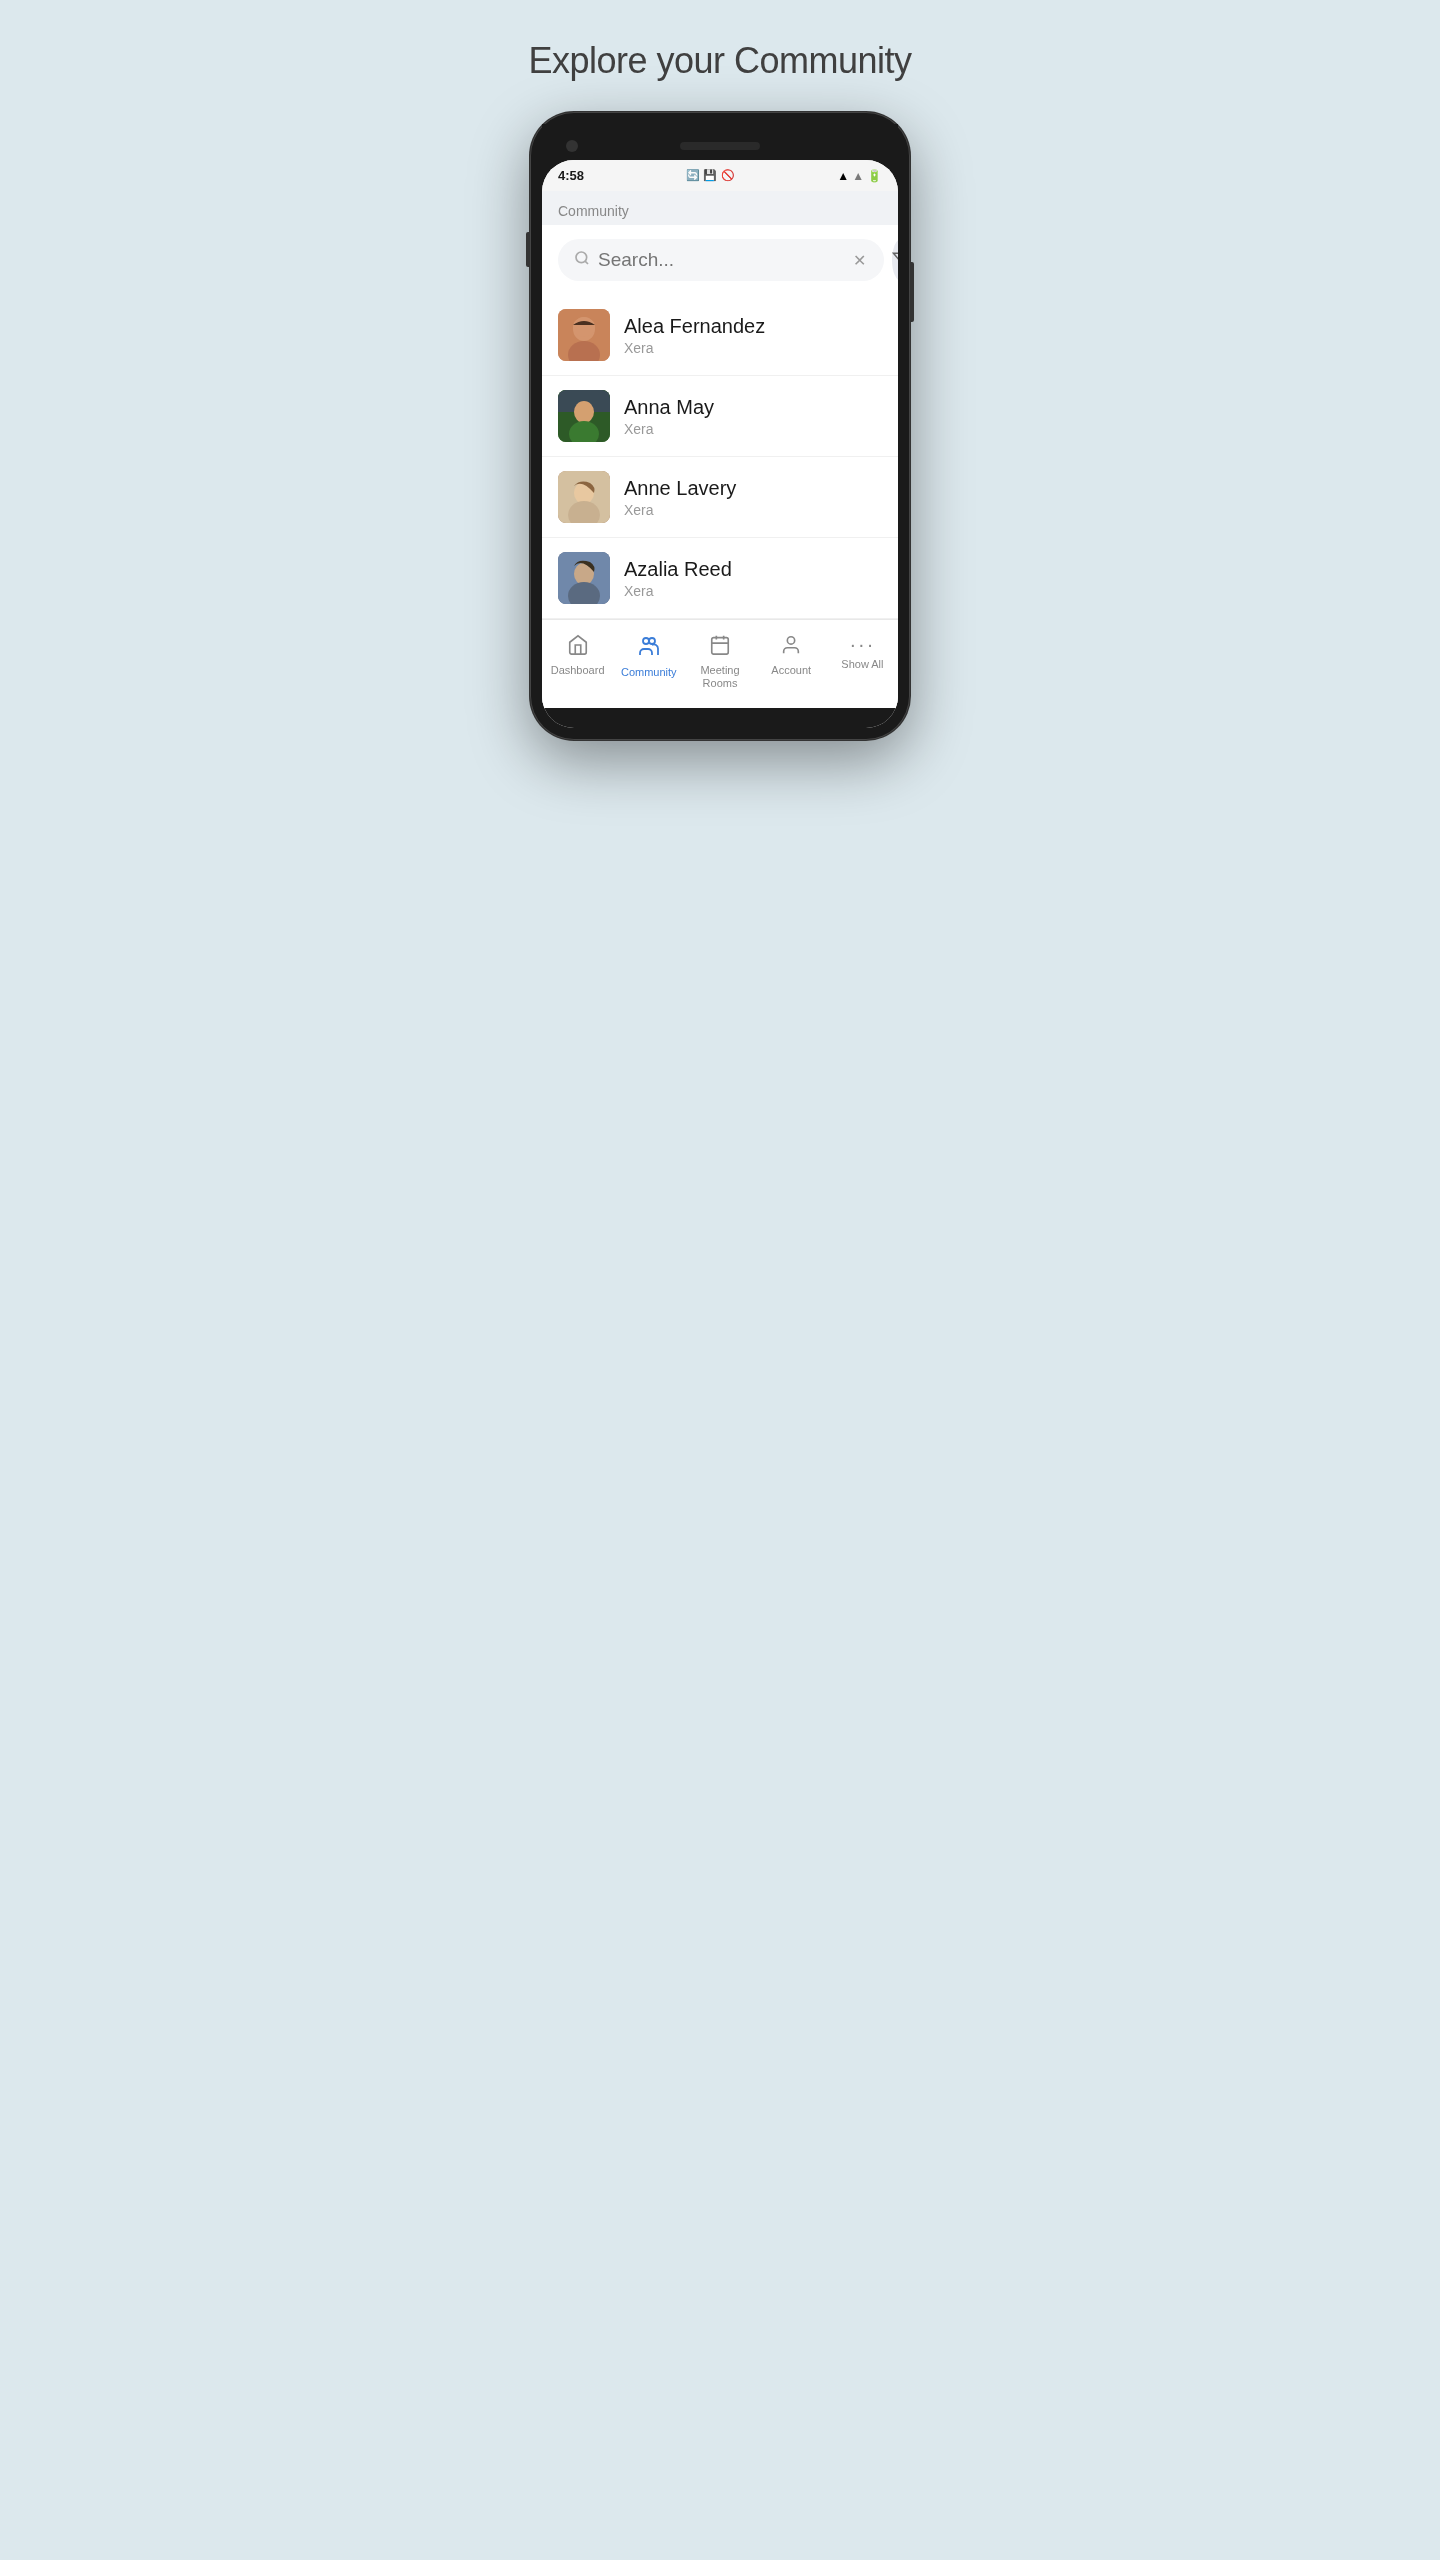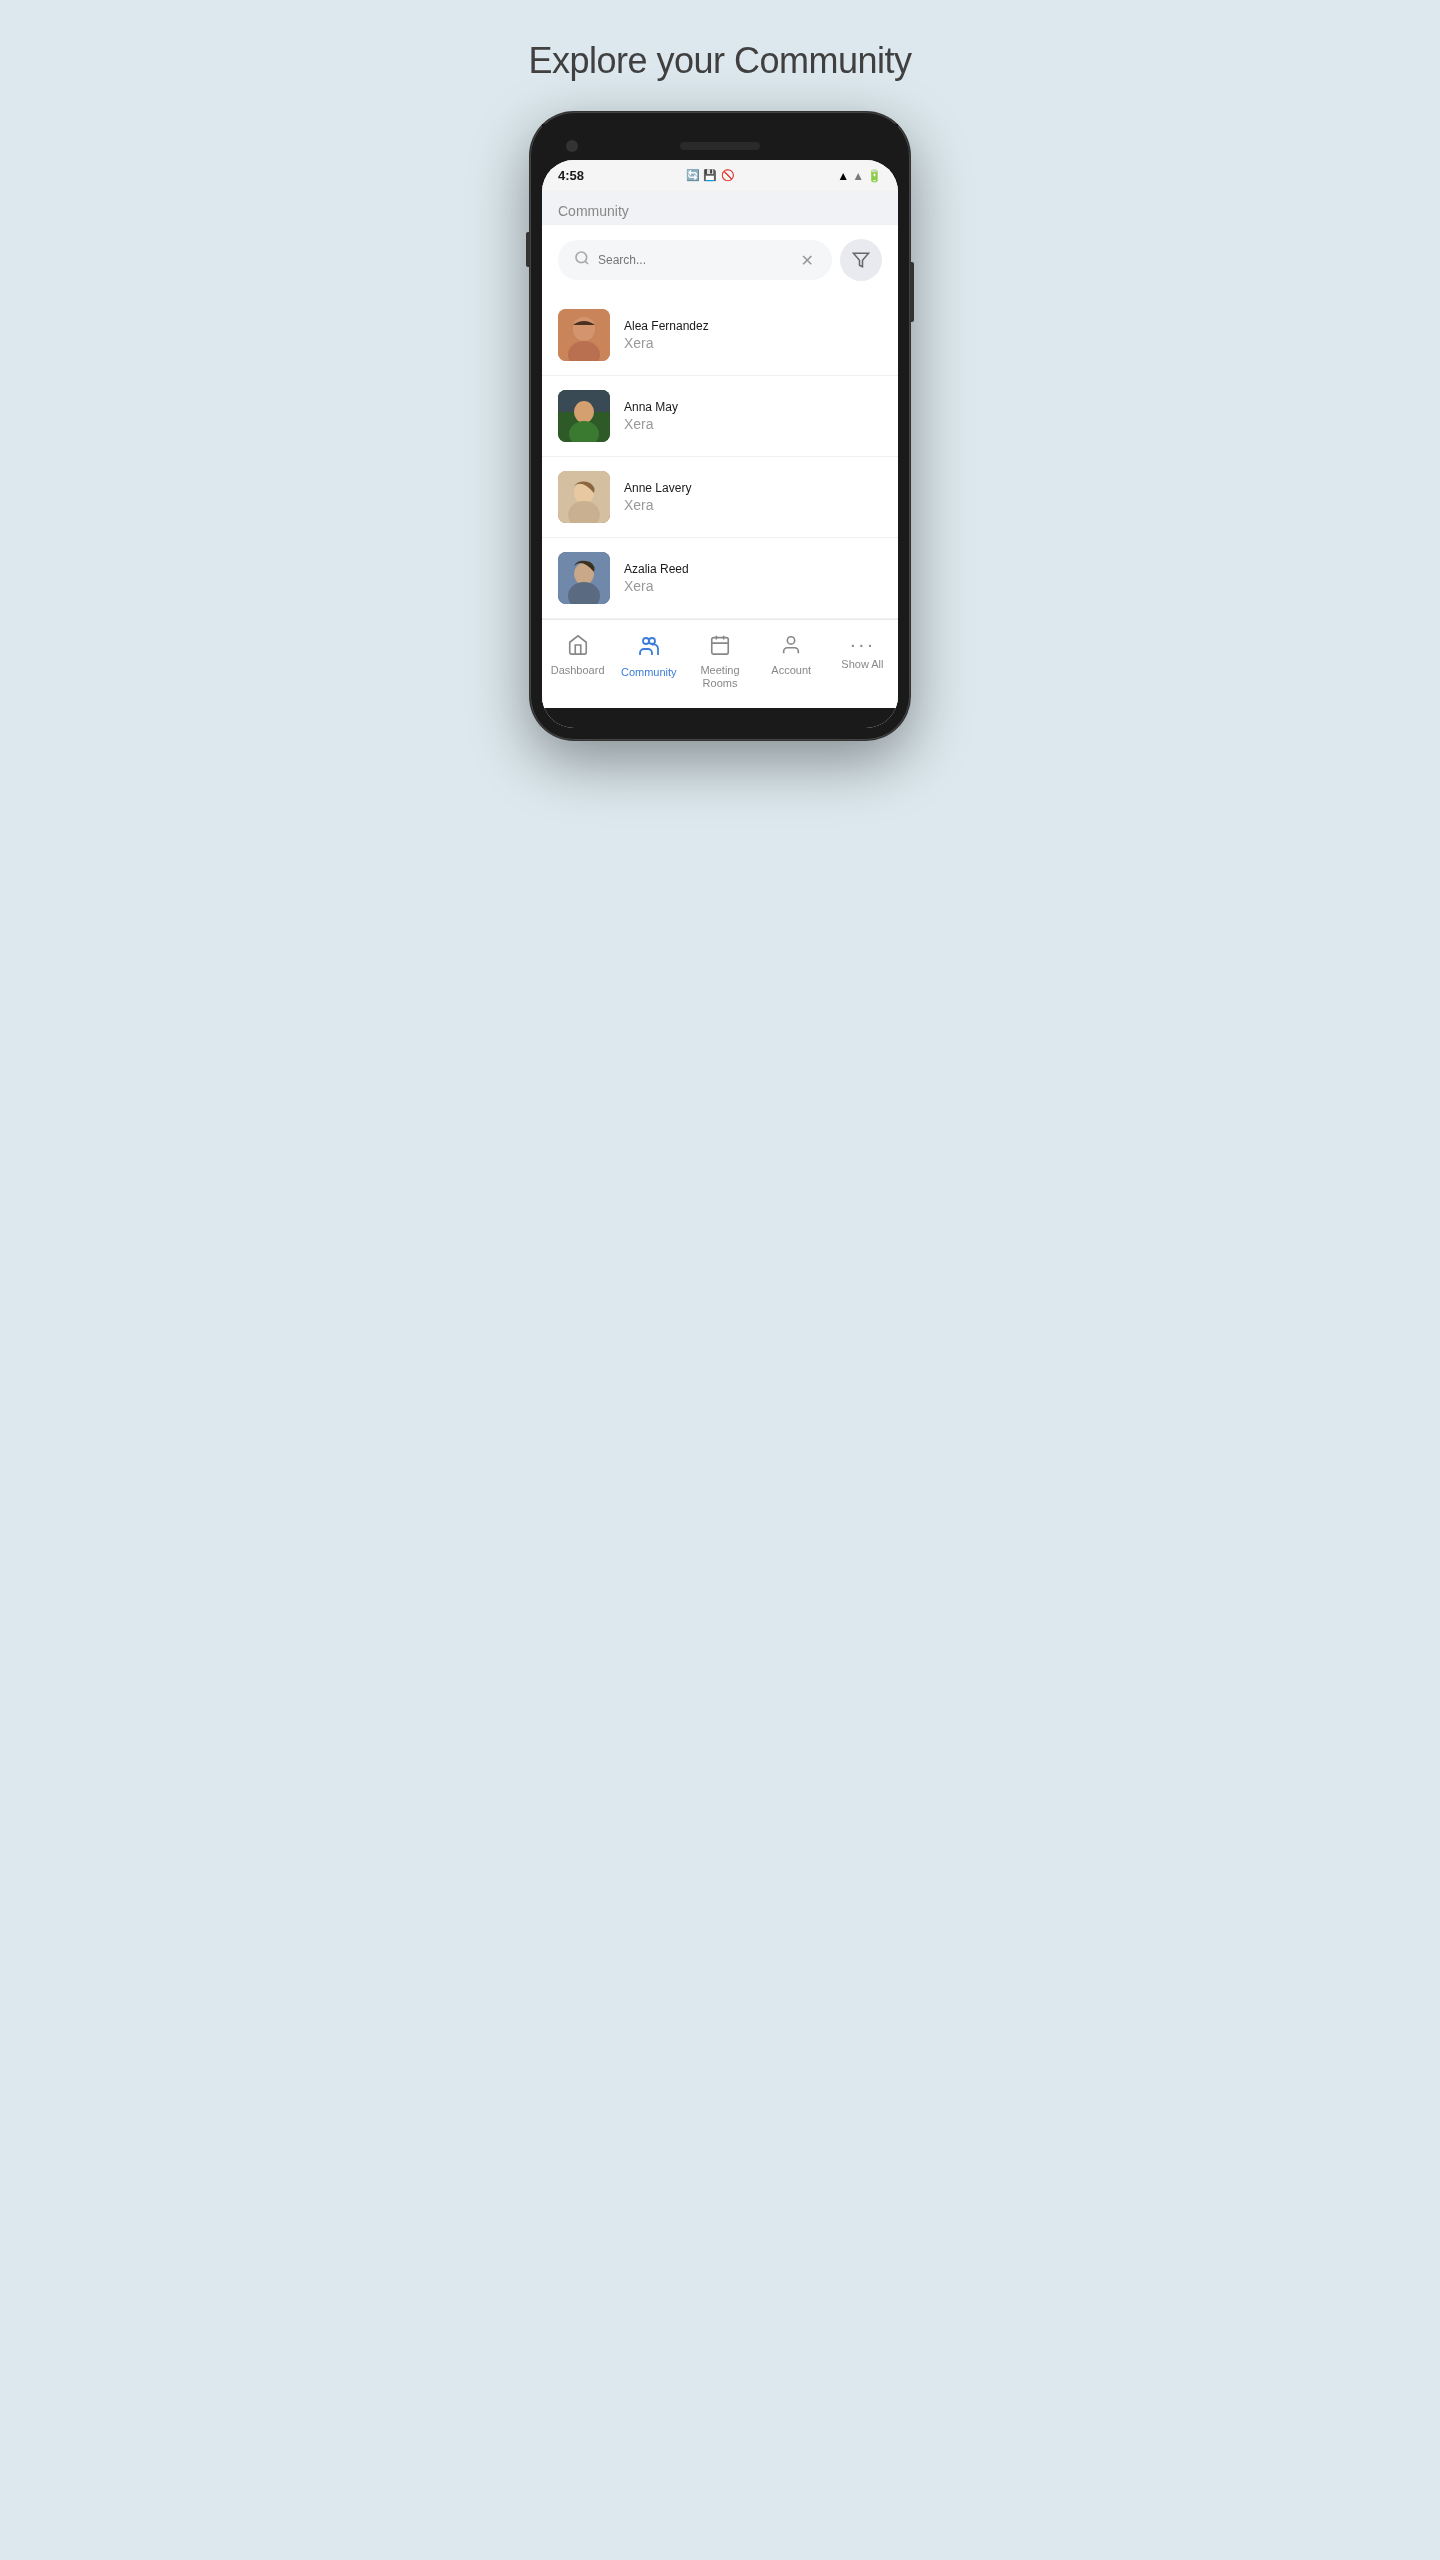--- a/index.html
+++ b/index.html
@@ -229,21 +229,21 @@
 
     .search-icon-svg {
       color: #999;
       font-size: 16px;
     }
 
     .search-input {
       flex: 1;
       border: none;
       background: transparent;
-      font-size: 12px;
+      font-size: 19px;
       color: #aaa;
       outline: none;
     }
 
     .clear-btn {
       background: none;
       border: none;
       color: #999;
       font-size: 16px;
       cursor: pointer;
@@ -294,21 +294,21 @@
       font-size: 20px;
       font-weight: 600;
       color: #fff;
     }
 
     .member-info {
       flex: 1;
     }
 
     .member-name {
-      font-size: 12px;
+      font-size: 20px;
       font-weight: 500;
       color: #1a1a1a;
       margin-bottom: 2px;
     }
 
     .member-company {
       font-size: 14px;
       color: #999;
     }
 

